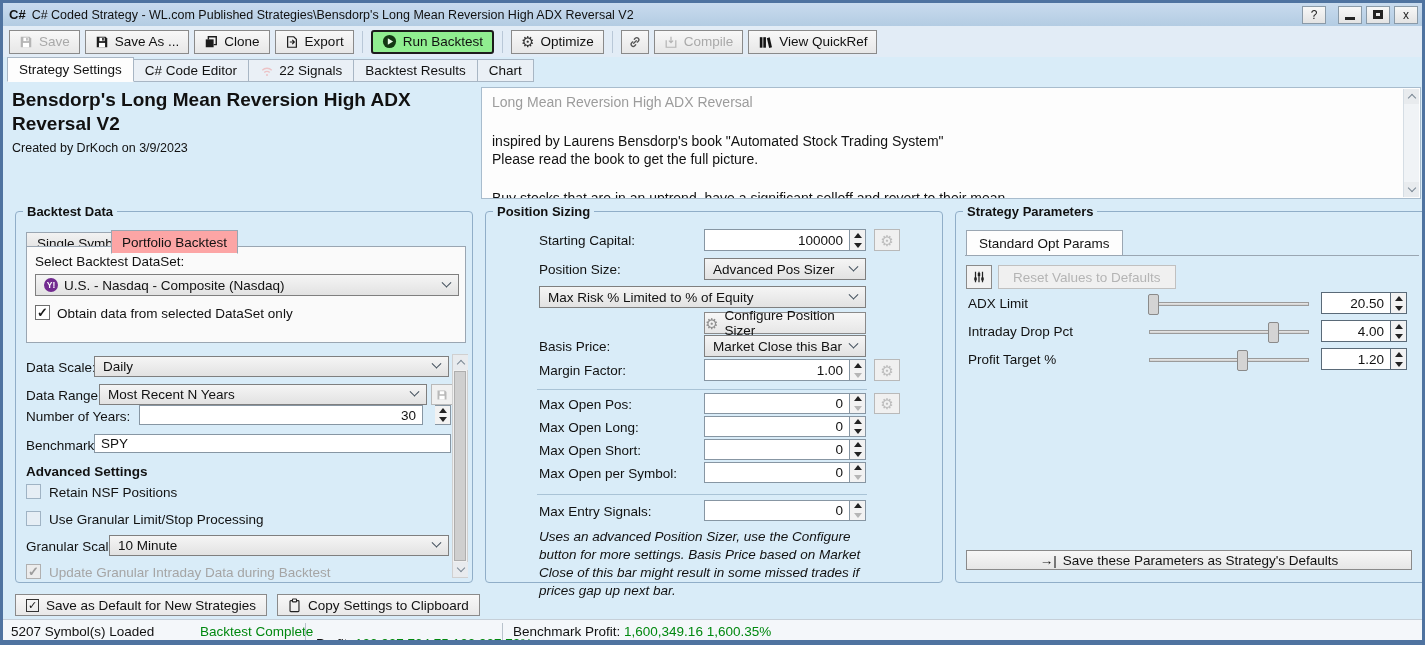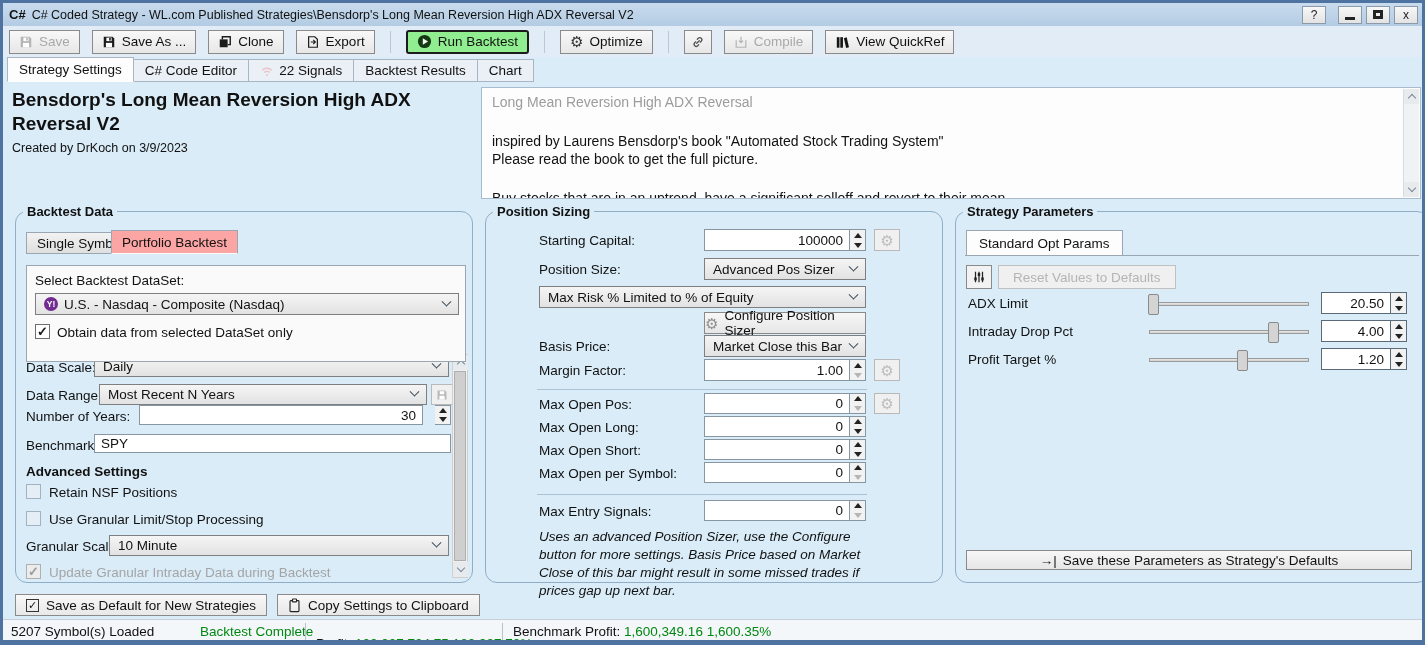--- a/index.html
+++ b/index.html
@@ -17,21 +17,21 @@
   .wbtns { margin-left:auto; display:flex; align-items:center; gap:4px; }
   .wbtn { width:24px; height:18px; background:linear-gradient(#f7f7f7,#e3e3e3);
     border:1px solid #8a9aa8; display:flex; align-items:center; justify-content:center;
     font-size:12px; color:#222; }
   .wbtn.gap { margin-right:8px; }
   .min-glyph { width:10px; height:3px; background:#222; margin-top:8px; }
   .max-glyph { width:10px; height:9px; border:3px solid #222; }
 
   
   #toolbar { position:absolute; left:0; top:23px; right:0; height:31px;
-    background:#e2ecf6; display:flex; align-items:center; padding:0 6px; gap:12px; }
+    background:#e2ecf6; display:flex; align-items:center; padding:0 6px; gap:5px; }
   .tbtn { height:24px; display:inline-flex; align-items:center; gap:6px; padding:0 9px;
     background:linear-gradient(#f8f8f8,#e7e7e7); border:1px solid #8a8a8a; font-size:13.5px;
     white-space:nowrap; cursor:default; }
   .tbtn.disabled { color:#a9a9a9; }
   .tbtn.run { background:#90ee90; border:2px solid #1c1c1c; border-radius:3px; font-size:13.5px; }
   .tsep { width:1px; height:22px; background:#b9c8d8; margin:0 3px; }
   .gear-glyph { font-size:15px; line-height:1; color:#333; }
   .gear-glyph.gray { color:#8f8f8f; }
   .gear-glyph.lite { color:#bdbdbd; }
 
@@ -52,21 +52,21 @@
   .desc-gray { color:#9c9c9c; }
   .desc-sp { height:21px; }
   #desc-scroll { position:absolute; right:1px; top:1px; bottom:1px; width:16px; background:#f0f3f6; border-left:1px solid #d5dde4; }
   .sb-btn { position:absolute; left:0; width:15px; height:15px; background:#e8ebee; display:flex; align-items:center; justify-content:center; }
   .sb-up { top:0; } .sb-dn { bottom:0; }
   .chev-u, .chev-d { width:6px; height:6px; border-right:1.5px solid #7a8794; border-bottom:1.5px solid #7a8794; }
   .chev-u { transform:rotate(-135deg); margin-top:3px; }
   .chev-d { transform:rotate(45deg); margin-bottom:3px; }
 
   
-  .groupbox { position:absolute; top:208px; height:372px; border:1px solid #90aec8; border-radius:12px; }
+  .groupbox { position:absolute; top:208px; height:372px; border:1px solid #90aec8; border-radius:4px; }
   .gb-label { position:absolute; top:-8px; left:7px; background:#d9ecf8; padding:0 4px; font-weight:bold; font-size:13px; }
   #gb-backtest { left:12px; width:458px; }
   #gb-possize { left:482px; width:458px; }
   #gb-params  { left:952px; width:474px; }
 
   
   .dd { position:absolute; height:22px; background:linear-gradient(#f5f5f5,#e2e2e2);
     border:1px solid #7f7f7f; display:flex; align-items:center; padding:0 8px; font-size:13.5px; }
   .dd .chev { margin-left:auto; width:7px; height:7px; border-right:1.6px solid #3c4a57; border-bottom:1.6px solid #3c4a57; transform:rotate(45deg) translate(-2px,-2px); }
   .txt { position:absolute; height:20px; background:#fff; border:1px solid #8796a3; display:flex; align-items:center; padding:0 6px; font-size:13.5px; }
@@ -83,21 +83,21 @@
   .lbl.gray { color:#a5a5a5; }
   .gearbtn { position:absolute; width:26px; height:22px; background:#f0f0f0; border:1px solid #b9b9b9; display:flex; align-items:center; justify-content:center; }
   .pbtn { position:absolute; height:22px; background:linear-gradient(#f7f7f7,#e6e6e6); border:1px solid #8a8a8a;
     display:flex; align-items:center; justify-content:center; gap:6px; font-size:13.5px; }
   .divline { position:absolute; height:1px; background:#a9c3d6; }
 
   
   .itab { position:absolute; height:22px; display:flex; align-items:center; padding:0 10px;
     border:1px solid #9aa6b2; background:linear-gradient(#f2f2f2,#dfdfdf); font-size:13.5px; }
   .itab.active { background:#fca5a5; height:24px; border-bottom:1px solid #fafafa; z-index:2; }
-  #bt-content { position:absolute; left:10px; top:53px; width:440px; height:97px; background:#fafafa; border:1px solid #9aa6b2; z-index:1; }
+  #bt-content { position:absolute; left:10px; top:34px; width:440px; height:97px; background:#fafafa; border:1px solid #9aa6b2; z-index:1; }
   .yicon { width:14px; height:14px; border-radius:50%; background:#722b90; color:#fff; font-size:8.5px; font-weight:bold;
     display:inline-flex; align-items:center; justify-content:center; margin-right:6px; }
 
   
   #bt-scroll { position:absolute; right:4px; top:142px; bottom:4px; width:16px; background:#f0f0f0; border:1px solid #d0d0d0; }
   #bt-thumb { position:absolute; left:1px; right:1px; top:16px; bottom:16px; background:#cfcfcf; border:1px solid #aeaeae; }
 
   
   #sp-tab { position:absolute; left:10px; top:18px; height:25px; padding:0 12px; display:flex; align-items:center;
     background:#fdfdfd; border:1px solid #9aa6b2; border-bottom:none; z-index:2; font-size:13.5px; }

